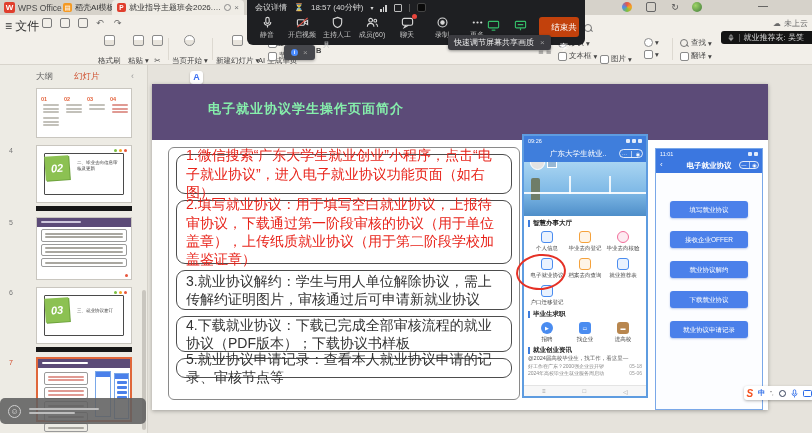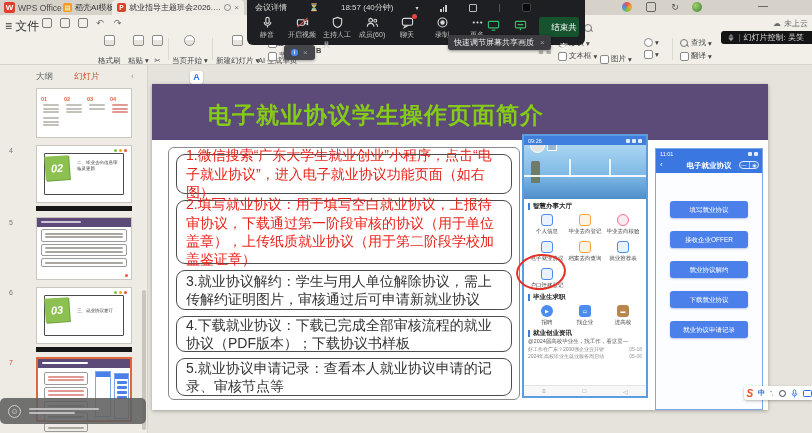--- a/index.html
+++ b/index.html
@@ -44,28 +44,28 @@
   .rb { position:absolute; top:3px; display:flex; flex-direction:column; align-items:center; gap:10px; font-size:7.5px; color:#444; }
   .rb .ric { width:11px; height:11px; border:1px solid #8a8a8a; border-radius:2px; background:linear-gradient(#fff 40%, #e8e4dc 40%); }
   .rdiv { position:absolute; top:6px; width:1px; height:22px; background:#ddd9d1; }
   .stack2 { position:absolute; display:flex; flex-direction:column; gap:3px; font-size:7.5px; color:#444; }
   .stack2 .srow { display:flex; align-items:center; gap:2px; }
   .sic { width:9px; height:9px; border:1px solid #8a8a8a; border-radius:2px; background:#fff; }
   .alignmini { position:absolute; left:538px; top:6px; font-size:7px; color:#777; line-height:9px; }
 
   
   .meeting { position:absolute; left:247px; top:0; width:338px; height:45px; background:#1e1f22; border-radius:0 0 6px 6px; color:#d8d8d8; z-index:40; }
-  .m-row1 { position:absolute; left:8px; top:2px; display:flex; align-items:center; gap:22px; font-size:8px; }
+  .m-row1 { position:absolute; left:8px; top:2px; display:flex; align-items:center; gap:7px; font-size:8px; }
   .m-btns { position:absolute; right:5px; top:2px; display:flex; gap:4px; }
   .m-btn { border:1px solid #5a5a5e; border-radius:3px; font-size:7.5px; color:#d8d8d8; padding:1px 4px; white-space:nowrap; }
   .m-row2 { position:absolute; left:6px; top:16px; display:flex; gap:7px; }
   .mc { display:flex; flex-direction:column; align-items:center; gap:1px; font-size:7px; color:#c8c8c8; width:28px; position:relative; }
   .mc svg { width:13px; height:13px; }
   .badge { position:absolute; right:4px; top:-2px; width:5px; height:5px; background:#e8453c; border-radius:50%; }
-  .endshare { position:absolute; right:6px; top:17px; width:40px; height:20px; background:#14532d; border-radius:3px; color:#fff; font-size:8.5px; text-align:center; line-height:20px;padding-left:10px; }
+  .endshare { position:absolute; right:6px; top:17px; width:40px; height:20px; background:#c2410c; border-radius:3px; color:#fff; font-size:8.5px; text-align:center; line-height:20px;padding-left:10px; }
   .sharemini { position:absolute; top:19px; display:flex; gap:14px; left:240px; }
   .tooltipq { position:absolute; left:448px; top:35px; height:15px; background:#3b3b40; border-radius:3px; color:#ececec; font-size:8px; display:flex; align-items:center; gap:6px; padding:0 6px; z-index:50; box-shadow:0 1px 3px rgba(0,0,0,.4); }
   .tooltipq .x, .mtoast .x { color:#9a9a9a; font-size:8px; }
   .mtoast { position:absolute; left:284px; top:45px; height:15px; background:#46474c; border-radius:3px; color:#ececec; font-size:8px; display:flex; align-items:center; gap:5px; padding:0 7px; z-index:45; box-shadow:0 1px 3px rgba(0,0,0,.35); }
   .info-dot { width:7px; height:7px; background:#4a8cff; border-radius:50%; color:#fff; font-size:5.5px; text-align:center; line-height:7px; font-weight:bold; }
   .speaking { position:absolute; right:0; top:31px; height:13px; background:#141414; border-radius:3px 0 0 3px; color:#dedede; font-size:8px; display:flex; align-items:center; gap:4px; padding:0 8px 0 6px; z-index:46; }
   .speaking svg { width:8px; height:8px; }
   .vdiv { width:1px; height:8px; background:#555; }
   .sigbars { display:flex; align-items:flex-end; gap:1px; height:8px; }
   .sigbars i { width:1.5px; background:#cfcfcf; display:block; }
@@ -107,26 +107,26 @@
   .side-toast { position:absolute; left:0; top:333px; width:146px; height:26px; background:rgba(96,96,96,.88); border-radius:5px; display:flex; align-items:center; gap:6px; padding:0 8px; z-index:30; }
   .st-ic { width:13px; height:13px; border:1px solid #cfcfcf; border-radius:50%; color:#ddd; font-size:8px; text-align:center; line-height:12px; flex:0 0 auto; }
   .st-lines { flex:1; }
   .st-lines .bar { background:#bdbdbd; }
 
   
   .workspace { position:absolute; left:148px; top:65px; width:664px; height:368px; background:#e6e3dc; }
   .ai-fab { position:absolute; left:42px; top:6px; width:13px; height:13px; background:#fff; border-radius:3px; box-shadow:0 1px 2px rgba(0,0,0,.25); color:#3a6ff2; font-weight:bold; font-size:9px; text-align:center; line-height:13px; }
   .slide { position:absolute; left:4px; top:19px; width:616px; height:326px; background:#fff; box-shadow:0 1px 4px rgba(0,0,0,.3); }
   .slide-header { position:absolute; left:0; top:0; width:616px; height:56px; background:#5c4b78; }
-  .slide-title { position:absolute; left:56px; top:16px; font-size:23px; font-weight:bold; color:#84cc16; letter-spacing:1px; }
+  .slide-title { position:absolute; left:56px; top:16px; font-size:13px; font-weight:bold; color:#86efac; letter-spacing:1px; }
   .cbox { position:absolute; left:16px; top:63px; width:352px; height:253px; border:1px solid #8a8a8a; border-radius:6px; padding:6px 7px; display:flex; flex-direction:column; gap:6px; }
   .item { border:1.5px solid #4d4d4d; border-radius:9px; padding:2px 9px; font-size:14px; line-height:1.32; display:flex; align-items:center; }
   .item.red { color:#e8231a; }
   .item.dark { color:#333; }
-  .i1{height:40px;} .i2{height:64px;} .i3{height:40px;} .i4{height:36px;} .i5{height:38px;}
+  .i1{height:40px;} .i2{height:64px;} .i3{height:40px;} .i4{height:36px;} .i5{height:20px;}
 
   
   .phone1 { position:absolute; left:370px; top:50px; width:126px; height:264px; border:2px solid #5e9ce0; background:#fff; overflow:hidden; }
   .p1status { height:9px; background:#3f7edc; color:#fff; font-size:5.5px; display:flex; justify-content:space-between; padding:0 4px; align-items:center; }
   .p1stat-ic { display:flex; gap:2px; }
   .p1stat-ic i { width:4px; height:4px; background:rgba(255,255,255,.85); border-radius:1px; display:block; }
   .p1nav { height:17px; background:#3f7edc; color:#fff; position:relative; }
   .p1title { position:absolute; left:26px; top:4px; font-size:7.5px; white-space:nowrap; }
   .capsule { position:absolute; right:3px; top:4px; width:24px; height:9px; border:1px solid rgba(255,255,255,.85); border-radius:5px; display:flex; align-items:center; justify-content:space-around; font-size:5px; color:#fff; }
   .capsule .cd { width:1px; height:6px; background:rgba(255,255,255,.6); }
@@ -361,21 +361,21 @@
     <span class="info-dot">i</span>
     <span class="x">×</span>
   </div>
 
   <div class="speaking">
     <svg viewBox="0 0 14 14" fill="none" stroke="#cfcfcf" stroke-width="1.4">
         <rect x="5.2" y="1.5" width="3.6" height="6.5" rx="1.8"></rect>
         <path d="M3.5 6.5a3.5 3.5 0 0 0 7 0M7 10.5v2"></path>
       </svg>
     <span class="vdiv"></span>
-    <span>幻灯片控制: 吴笑</span>
+    <span>就业推荐表: 吴笑</span>
   </div>
 
   <div class="sidebar">
     <div class="stabs">
       <span class="stab-outline">大纲</span>
       <span class="stab-slides">幻灯片</span>
       <span class="collapse">‹</span>
     </div>
 
     <div class="thumb" style="top:23px; height:50px;">
@@ -527,20 +527,28 @@
           </div>
       </div>
 
       <div class="phone1">
         <div class="p1status">
           <span>09:26</span>
           <span class="p1stat-ic">
               <i></i>
               <i></i>
               <i></i>
+            </span>
+        </div>
+        <div class="p1nav">
+          <span class="p1title">广东大学生就业..</span>
+          <span class="capsule">
+              <span>⋯</span>
+              <span class="cd"></span>
+              <span>◉</span>
             </span>
         </div>
         <div class="p1photo">
           <div class="statue"></div>
           <div class="bridge"></div>
           <div class="pylon" style="left:45px;"></div>
           <div class="pylon" style="left:85px;"></div>
           <div class="avatar1"></div>
           <div class="avatar2"></div>
         </div>

